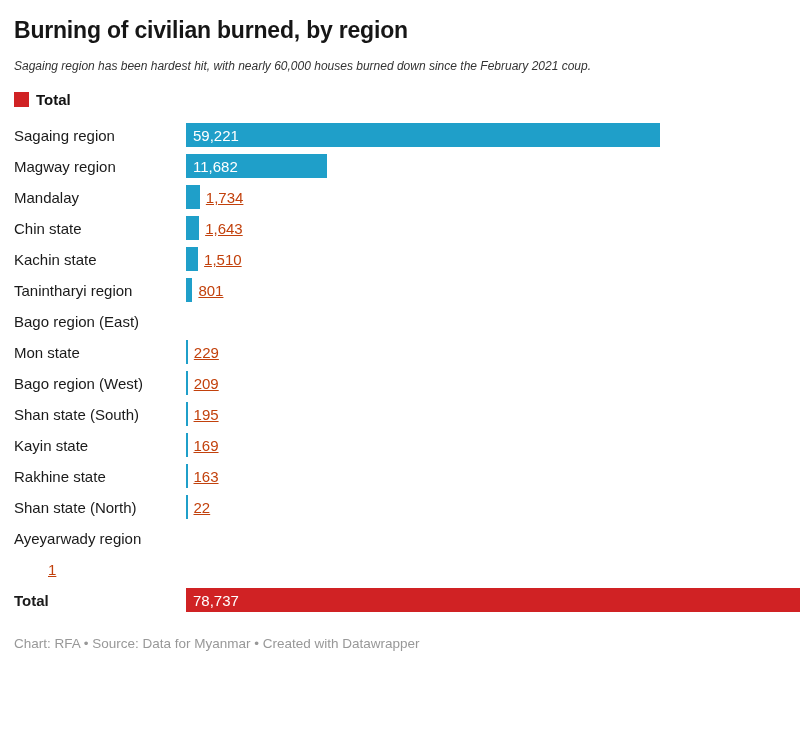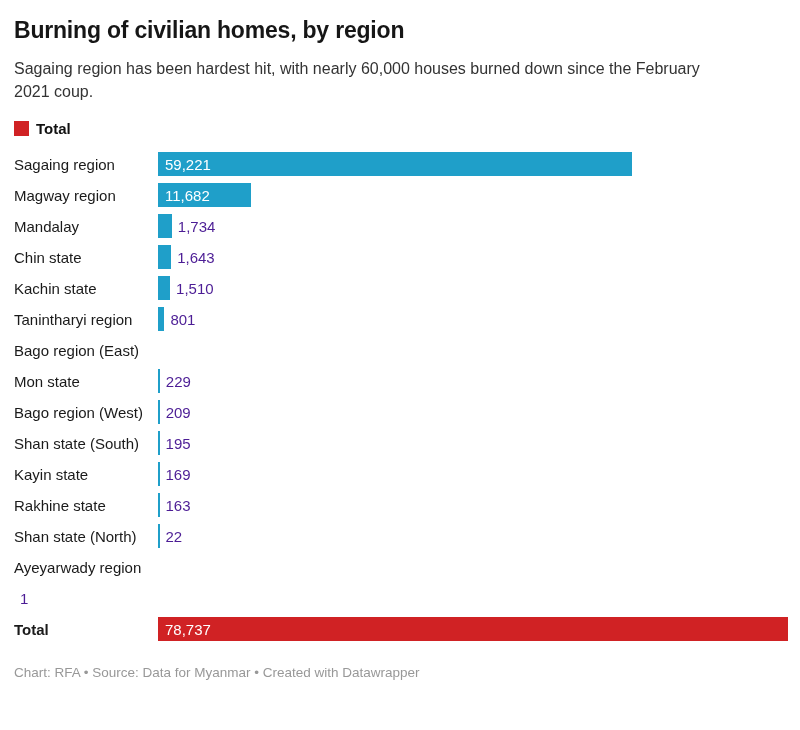--- a/index.html
+++ b/index.html
@@ -8,71 +8,71 @@
     font-family:"Liberation Sans","DejaVu Sans",sans-serif;
     color:#1a1a1a;
     overflow:hidden;
   }
   .container{padding:14px 12px 0 14px;box-sizing:border-box;width:800px;height:730px;}
   .title{
     font-size:23px;font-weight:700;color:#161616;
     margin:2px 0 0 0;line-height:1.25;letter-spacing:-0.2px;
   }
   .subtitle{
-    font-size:16px;color:#333333;line-height:1.43;
-    margin-top:13px;max-width:715px;
+    font-size:12px;color:#333333;line-height:1.43;
+    margin-top:13px;max-width:715px;font-style:italic;
   }
   .legend{display:flex;align-items:center;margin-top:17px;}
   .legend .swatch{width:15px;height:15px;margin-right:7px;flex:none;}
   .legend .legend-label{font-size:15px;font-weight:700;color:#111111;line-height:1;}
   .rows{margin-top:13px;}
   .row{display:flex;align-items:center;height:31px;}
   .row-label{
     width:144px;flex:none;font-size:15px;color:#1a1a1a;
     white-space:nowrap;overflow:hidden;
   }
   .row-label.total{font-weight:700;}
   .bar-area{position:relative;display:flex;align-items:center;height:24px;flex:1;}
-  .bar{height:24px;flex:none;position:relative;}
+  .bar{height:24px;flex:none;position:relative;margin-left:28px;}
   .value-label.inside{
     position:absolute;left:7px;top:50%;transform:translateY(-50%);
     color:#ffffff;font-size:15px;white-space:nowrap;
   }
   .value-label.outside{
-    margin-left:6px;font-size:15px;color:#4c1d95;white-space:nowrap;
+    margin-left:6px;font-size:15px;color:#c2410c;white-space:nowrap;text-decoration:underline;
   }
   .footer{
     margin-top:19px;font-size:13.5px;color:#989898;line-height:1.3;
   }
 </style>
 </head>
 <body>
 
 <div class="container">
-  <h1 class="title">Burning of civilian homes, by region</h1>
+  <h1 class="title">Burning of civilian burned, by region</h1>
   <div class="subtitle">Sagaing region has been hardest hit, with nearly 60,000 houses burned down since the February 2021 coup.</div>
 
   <div class="legend">
     <span class="swatch" style="background: rgb(208, 34, 36);"></span>
     <span class="legend-label">Total</span>
   </div>
 
   <div class="rows">
       <div class="row">
         <div class="row-label">Sagaing region</div>
         <div class="bar-area">
           <div class="bar" style="width: 473.846px; background: rgb(31, 159, 201);">
             <span class="value-label inside">59,221</span>
           </div>
         </div>
       </div>
       <div class="row">
         <div class="row-label">Magway region</div>
         <div class="bar-area">
-          <div class="bar" style="width: 93.4714px; background: rgb(31, 159, 201);">
+          <div class="bar" style="width: 93.4714px; background: rgb(31, 159, 201); padding-left: 48px;">
             <span class="value-label inside">11,682</span>
           </div>
         </div>
       </div>
       <div class="row">
         <div class="row-label">Mandalay</div>
         <div class="bar-area">
           <div class="bar" style="width: 13.8743px; background: rgb(31, 159, 201);"></div>
           <span class="value-label outside">1,734</span>
         </div>

